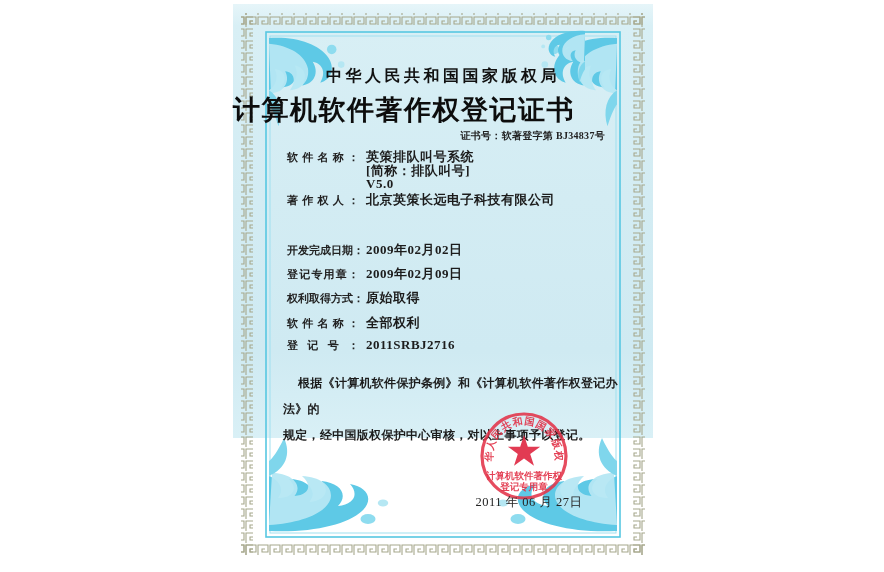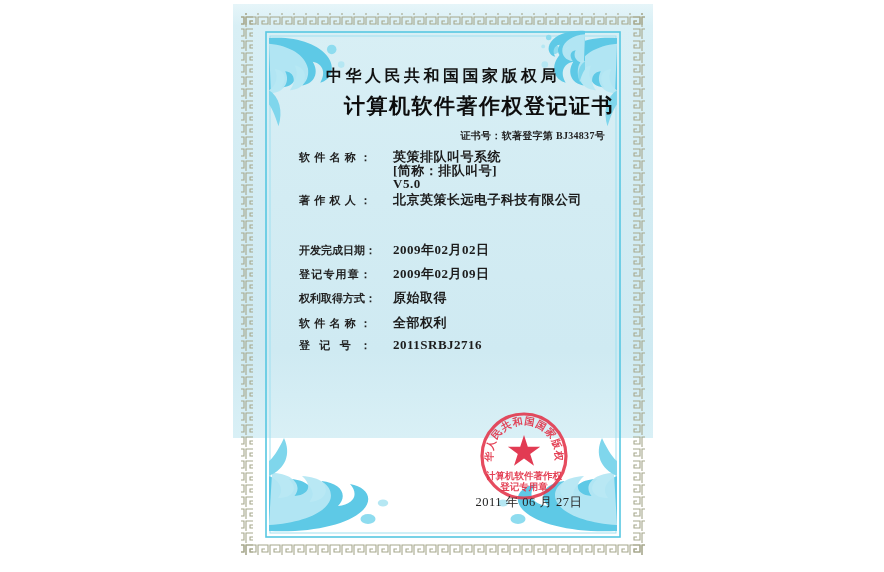--- a/index.html
+++ b/index.html
@@ -22,34 +22,34 @@
   .cert{
     position:absolute;left:233px;top:4px;width:420px;height:434px;
     background:linear-gradient(180deg,#e6f5f9 0%,#d8eff5 5%,#d3ecf3 45%,#cfeaf2 80%,#d9f0f6 100%);
   }
   .deco{position:absolute;left:0;top:0;width:420px;height:561px;pointer-events:none;}
   .issuer{
     position:absolute;left:0;top:62px;width:100%;text-align:center;
     font-size:16px;font-weight:700;letter-spacing:3.5px;color:#111;
   }
   .cert-title{
-    position:absolute;left:0;top:88px;width:100%;text-align:center;
-    font-size:21px;font-weight:700;letter-spacing:1.5px;color:#0d0d0d;padding-left:36px;
+    position:absolute;left:0;top:88px;width:100%;
+    font-size:27px;font-weight:700;letter-spacing:1.5px;color:#0d0d0d;
   }
   .certno{
     position:absolute;top:125px;right:48px;
     font-size:10px;font-weight:700;letter-spacing:0.3px;color:#222;
   }
-  .row{position:absolute;left:66px;white-space:nowrap;}
+  .row{position:absolute;left:54px;white-space:nowrap;}
   .lbl{
     display:inline-block;width:72px;font-size:11px;font-weight:700;color:#222;
     text-align:justify;text-align-last:justify;vertical-align:top;
   }
   .val{
-    display:inline-block;margin-left:18px;font-size:13px;font-weight:600;color:#1c1c1c;
+    display:inline-block;margin-left:3px;font-size:13px;font-weight:600;color:#1c1c1c;
     vertical-align:top;letter-spacing:0.5px;
   }
   .vline{display:block;line-height:13.5px;}
   .statement{
     position:absolute;left:50px;top:366px;width:346px;
     font-size:12px;font-weight:600;color:#1c1c1c;line-height:26px;letter-spacing:0.3px;
   }
   .statement .s1{text-indent:15px;}
   .seal{position:absolute;left:236px;top:397px;width:110px;height:110px;}
   .issue-date{
@@ -155,20 +155,24 @@
     </span>
   </div>
 
   <div class="row" style="top:334px">
     <span class="lbl">登记号：</span>
     <span class="val">
       <span class="vline">2011SRBJ2716</span>
     </span>
   </div>
 
+  <div class="statement">
+    <div class="s1">根据《计算机软件保护条例》和《计算机软件著作权登记办法》的</div>
+    <div>规定，经中国版权保护中心审核，对以上事项予以登记。</div>
+  </div>
 
   <svg class="seal" viewBox="-55 -55 110 110" aria-hidden="true">
     <circle r="42" fill="none" stroke="#e23349" stroke-width="3.2" opacity="0.88"></circle>
     <defs>
       <path id="sealArc" d="M -29.6,10.8 A 31.5,31.5 0 1 1 29.6,10.8" fill="none"></path>
     </defs>
     <text font-size="10" font-weight="bold" fill="#e23349" opacity="0.92" letter-spacing="1" font-family="Liberation Serif, DejaVu Serif, serif">
       <textPath href="#sealArc" startOffset="50%" text-anchor="middle">中华人民共和国国家版权局</textPath>
     </text>
     <polygon fill="#e02a44" opacity="0.92" points="0,-21 3.8,-9.3 16.2,-9.3 6.2,-2 10,9.8 0,2.5 -10,9.8 -6.2,-2 -16.2,-9.3 -3.8,-9.3"></polygon>

